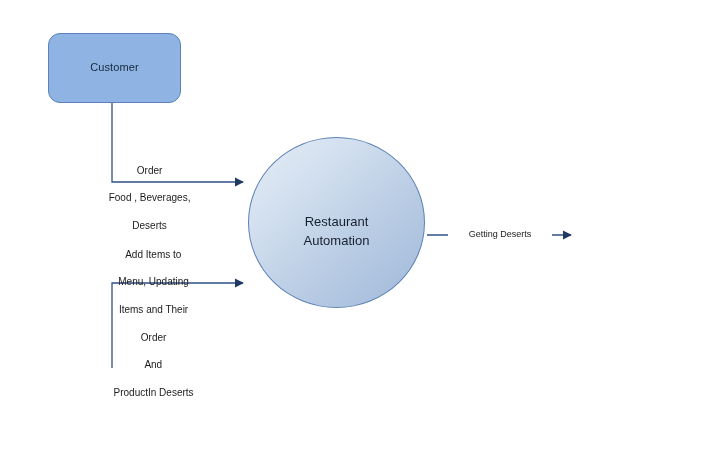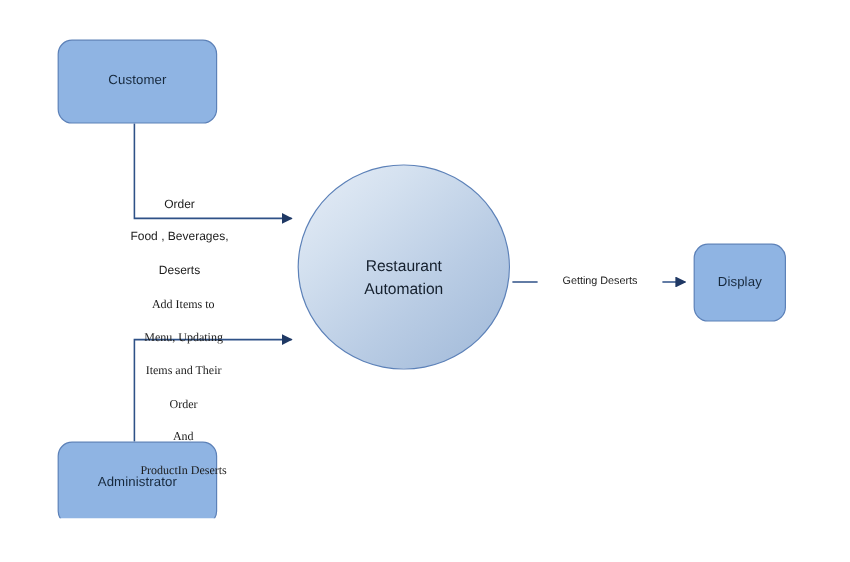--- a/index.html
+++ b/index.html
@@ -70,21 +70,21 @@
   .edge-label {
     position: absolute;
     text-align: center;
     font-size: 10px;
     line-height: 1.38;
     color: #1B1B1B;
     white-space: pre;
     background: transparent;
   }
   #label-order    { left: 86px;  top: 150px; width: 116px; }
-  #label-admin-in { left: 92px;  top: 234px; width: 112px; font-family: Liberation Serif, serif; }
+  #label-admin-in { left: 92px;  top: 234px; width: 112px; }
   #label-reports  { left: 448px; top: 228px; width: 104px; font-size: 9px; background:#ffffff; }
 </style>
 </head>
 <body>
 
 <div id="canvas">
 
   <svg class="layer" viewBox="0 0 708 468" xmlns="http://www.w3.org/2000/svg">
     <defs>
       <marker id="arrow" viewBox="0 0 10 10" refX="9" refY="5" markerWidth="7" markerHeight="7" orient="auto-start-reverse">
@@ -96,27 +96,21 @@
 
     <path d="M 112 368 L 112 283 L 243 283" fill="none" stroke="#2E5187" stroke-width="1.3" marker-end="url(#arrow)"></path>
 
     <path d="M 427 235 L 571 235" fill="none" stroke="#2E5187" stroke-width="1.3" marker-end="url(#arrow)"></path>
   </svg>
 
   <div class="entity-box" id="box-customer">
     <span class="lbl">Customer</span>
   </div>
 
-  <div class="entity-box" id="box-admin">
-    <span class="lbl">Administrator</span>
-  </div>
 
-  <div class="entity-box" id="box-display">
-    <span class="lbl">Display</span>
-  </div>
 
   <div id="process-ellipse">
     <span class="lbl">
       <br>
       <span>Restaurant</span><br>
       <span>Automation</span>
     </span>
   </div>
 
   <div class="edge-label" id="label-order">

